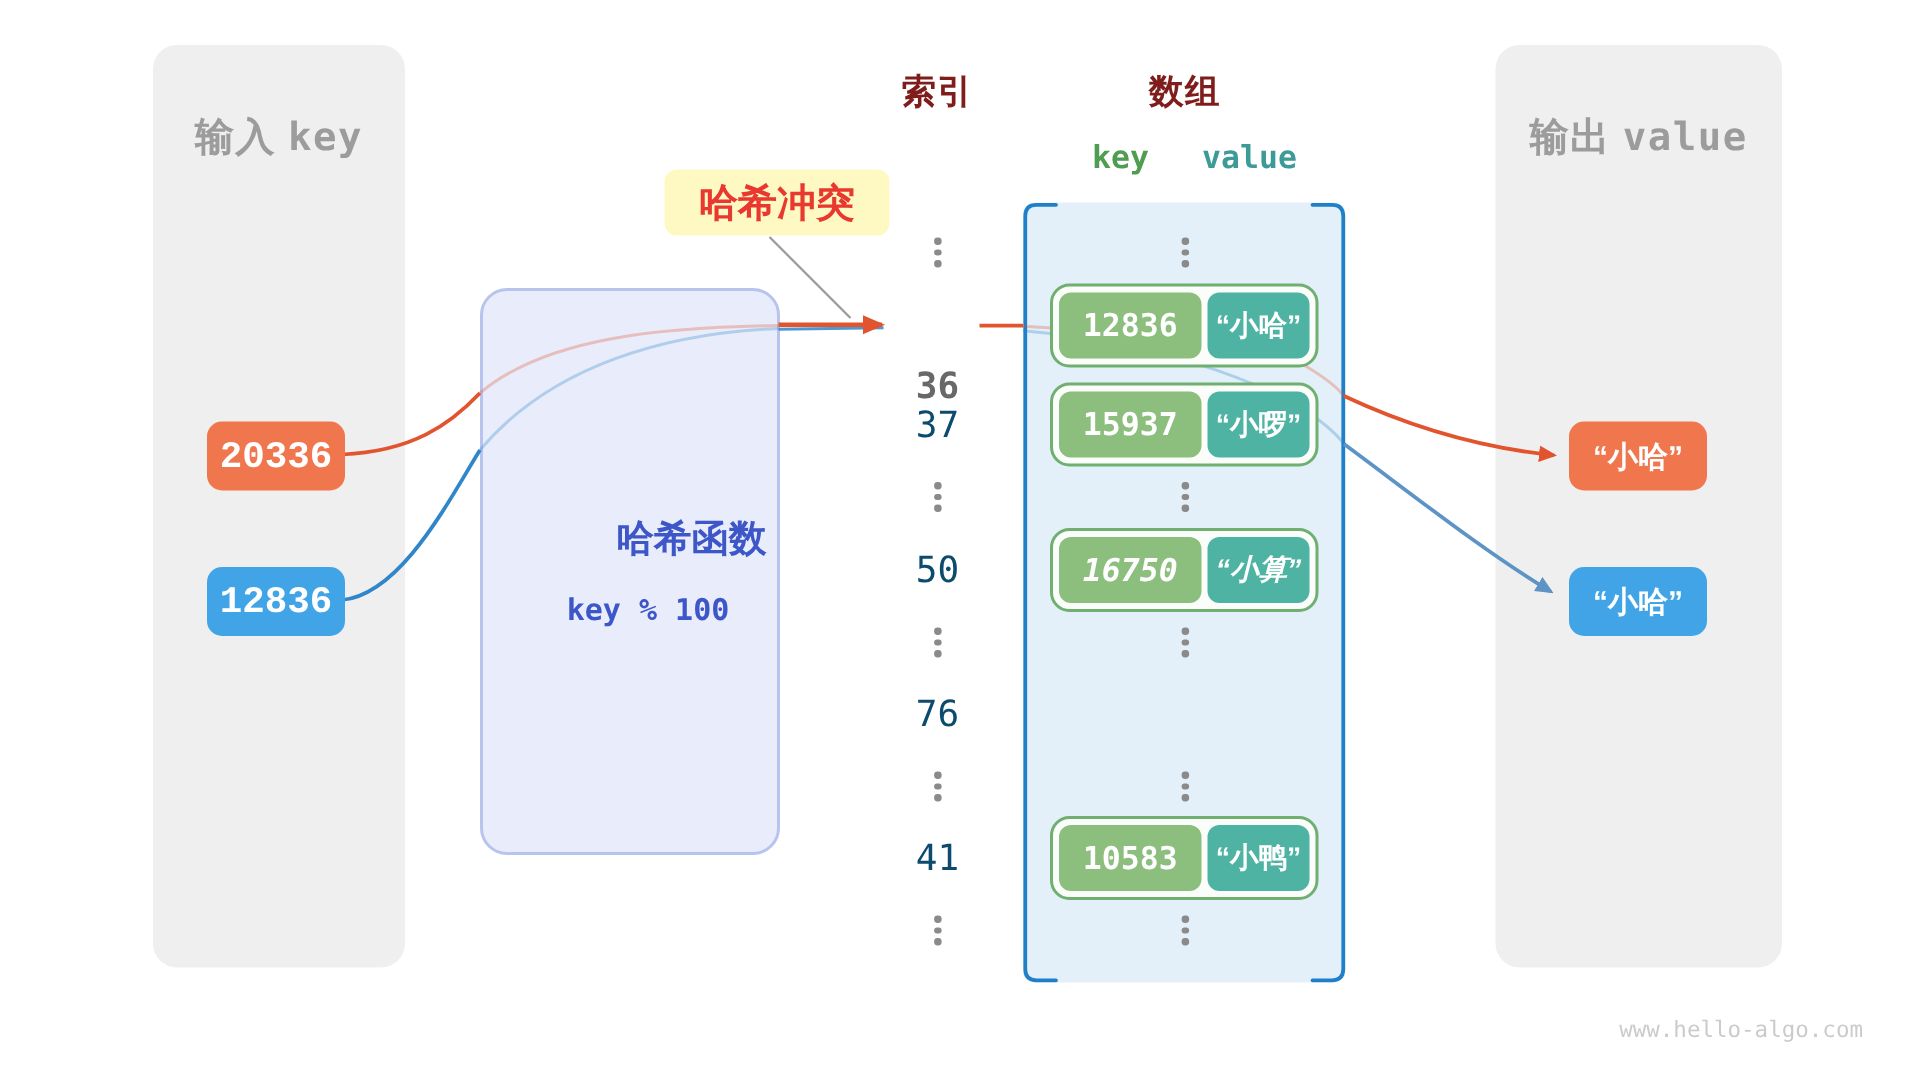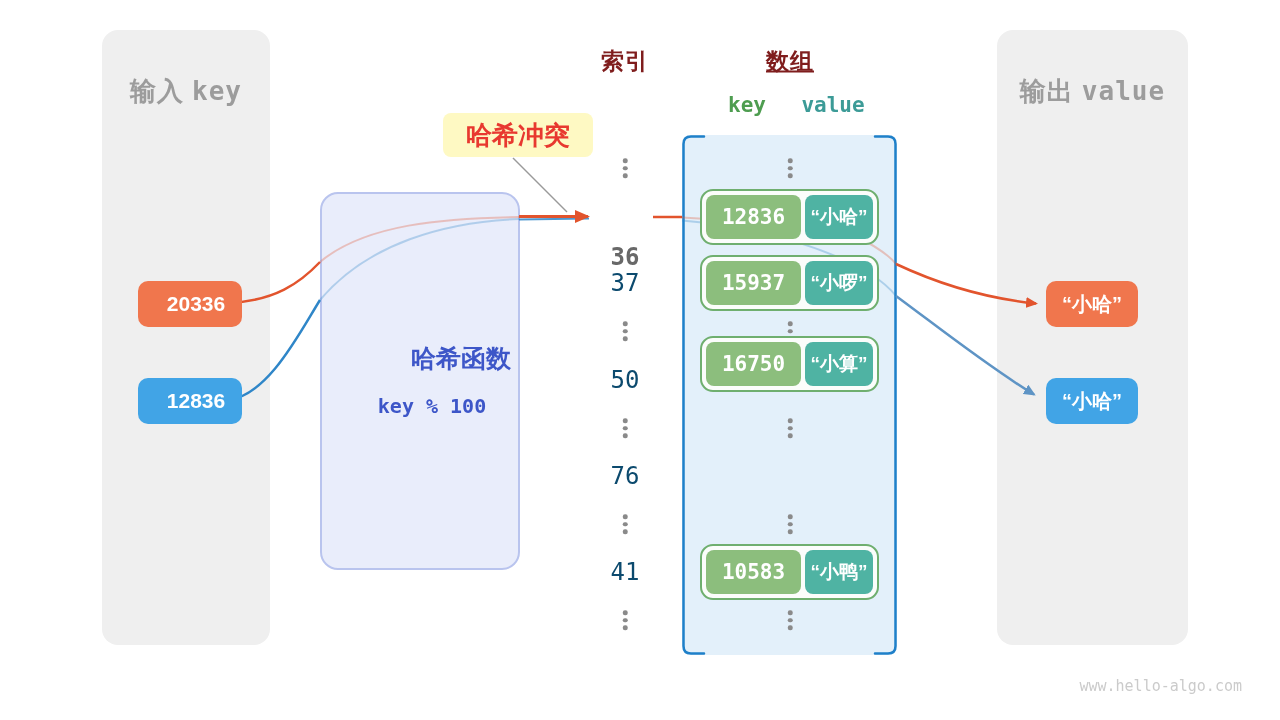--- a/index.html
+++ b/index.html
@@ -46,21 +46,21 @@
         border:2px solid #6FAF6F;border-radius:13px;box-sizing:border-box;display:flex;
         padding:4px;gap:4px;z-index:10;}
   .pair .k{width:95px;background:#8CBE7D;border-radius:8px;display:flex;align-items:center;
            justify-content:center;color:#fff;font-family:"DejaVu Sans Mono","Liberation Mono",monospace;
            font-size:21px;font-weight:600;}
   .pair .v{flex:1;background:#4FB3A3;border-radius:8px;display:flex;align-items:center;
            justify-content:center;color:#fff;font-size:19px;font-weight:bold;white-space:nowrap;}
   
   .chip{position:absolute;width:92px;height:46px;border-radius:10px;display:flex;align-items:center;
         justify-content:center;color:#fff;font-weight:bold;z-index:10;}
-  .chip.num{font-family:Liberation Sans, sans-serif;font-size:21px;padding-left:12px;}
+  .chip.num{font-family:Liberation Mono, monospace;font-size:25px;}
   .chip.word{font-size:20px;}
   .chip.orange{background:#F0764D;} .chip.blue{background:#41A4E6;}
   
   .arrows{position:absolute;left:0;top:0;z-index:5;pointer-events:none;}
   
   .watermark{position:absolute;right:38px;top:677px;font-family:"DejaVu Sans Mono","Liberation Mono",monospace;
              font-size:15px;color:#CBCBCB;z-index:10;}
 </style>
 </head>
 <body>
@@ -120,21 +120,21 @@
     <path d="M 856 236 C 875 246 889 255 896 264" fill="none" stroke="#E2542D" stroke-width="2" opacity="0.3"></path>
     <path d="M 896 264 C 945 287 992 299 1036 303.5" fill="none" stroke="#E2542D" stroke-width="2.5" marker-end="url(#arrO)"></path>
 
     <path d="M 712 224 C 770 231 830 250 868 272 C 880 280 890 288 896 296" fill="none" stroke="#2F86C8" stroke-width="2" opacity="0.3"></path>
     <path d="M 896 296 C 942 330 990 368 1034 394.5" fill="none" stroke="#5E94C5" stroke-width="2.5" marker-end="url(#arrB)"></path>
   </svg>
 
   <div class="collision">哈希冲突</div>
 
   <div class="col-head" style="left:625px;top:61px;">索引</div>
-  <div class="col-head" style="left:790px;top:61px;text-decoration:underline;">数组</div>
+  <div class="col-head" style="left:790px;top:61px;">数组</div>
   <div class="kv-head kv-key" style="left:747px;top:105px;">key</div>
   <div class="kv-head kv-val" style="left:833px;top:105px;">value</div>
 
   <div class="dots" style="left:625px;top:168px;">
       <i></i>
       <i></i>
       <i></i>
     </div>
   <div class="idx hl" style="top:217px;">36</div>
   <div class="idx" style="top:283px;">37</div>
@@ -189,21 +189,21 @@
     </div>
 
   <div class="pair" style="top:189px;">
     <div class="k">12836</div>
     <div class="v">“小哈”</div>
   </div>
   <div class="pair" style="top:255px;">
     <div class="k">15937</div>
     <div class="v">“小啰”</div>
   </div>
-  <div class="pair" style="top:336px;">
+  <div class="pair" style="top:352px;font-style:italic;">
     <div class="k">16750</div>
     <div class="v">“小算”</div>
   </div>
   <div class="pair" style="top:544px;">
     <div class="k">10583</div>
     <div class="v">“小鸭”</div>
   </div>
 
   <div class="chip num orange" style="left:138px;top:281px;">20336</div>
   <div class="chip num blue" style="left:138px;top:378px;">12836</div>

